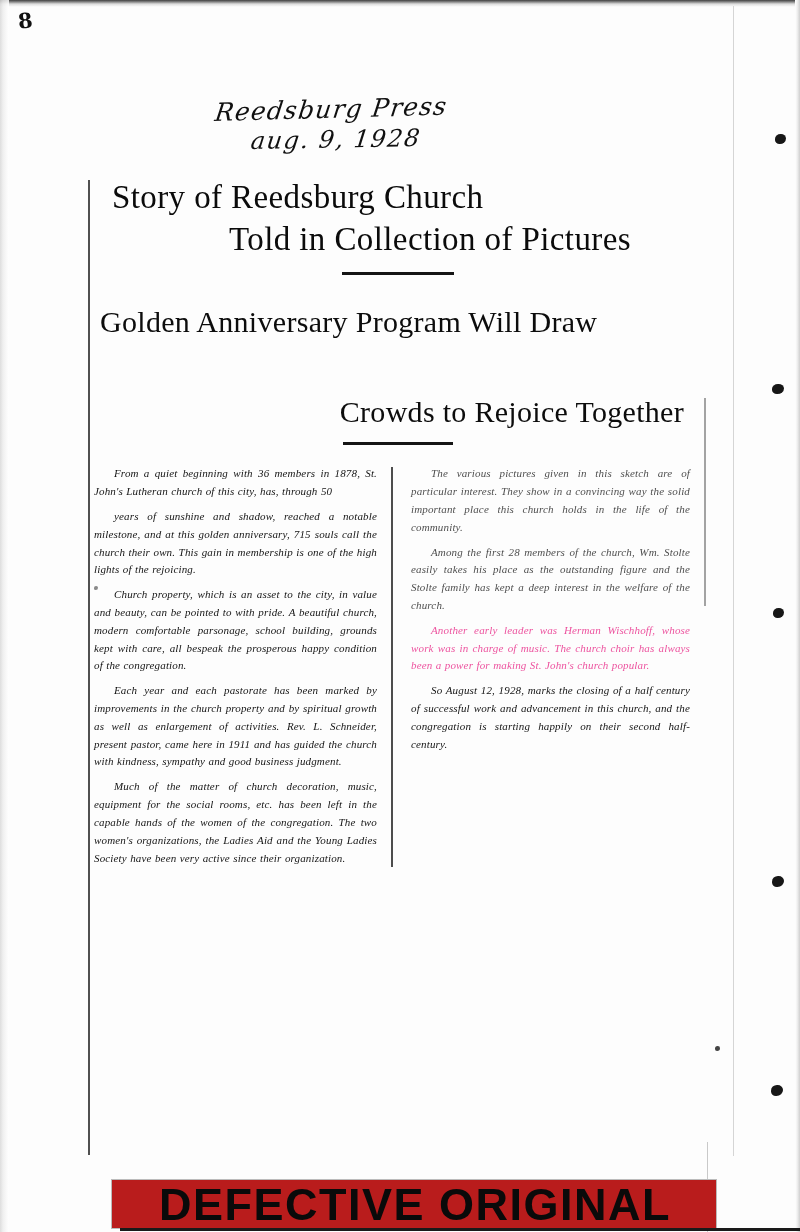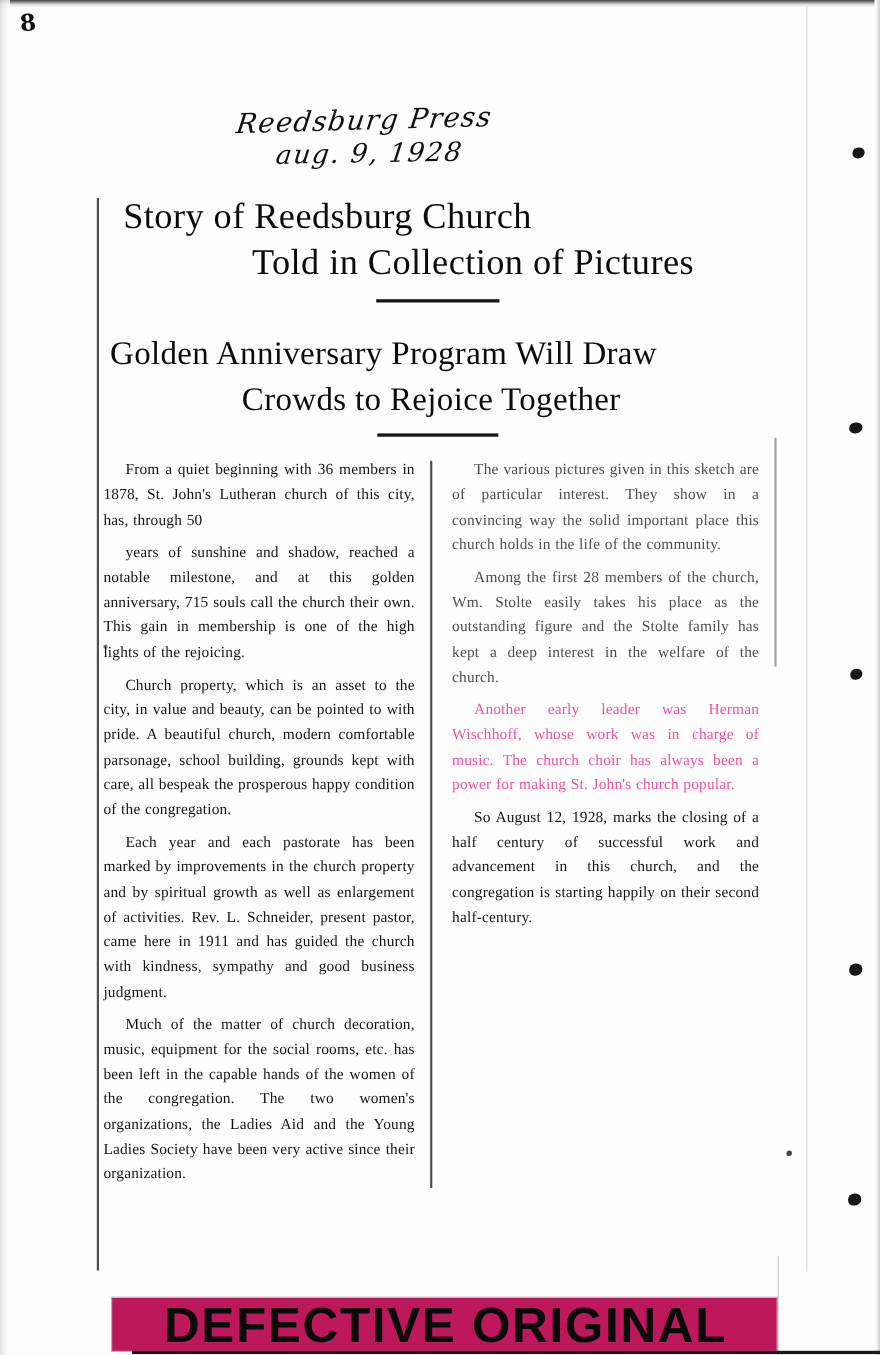--- a/index.html
+++ b/index.html
@@ -145,21 +145,21 @@
     font-family: "Liberation Serif", serif;
     font-size: 30px;
     font-weight: 400;
     color: #0c0c0c;
     line-height: 1.38;
     letter-spacing: .3px;
     margin-top: 26px;
     padding-left: 12px;
   }
   .subheadline .sh-1 { display: block; }
-  .subheadline .sh-2 { display: block; text-align: center; padding-right: 24px; }
+  .subheadline .sh-2 { display: block; text-align: right; padding-right: 24px; margin-top: 48px; }
 
   .rule-short2 {
     width: 110px;
     height: 3px;
     background: #151515;
     margin: 10px auto 0 auto;
   }
 
   
   .columns {
@@ -177,45 +177,46 @@
   .col-divider {
     width: 2px;
     background: #2e2e2e;
     opacity: .85;
     margin: 2px 0 0 0;
     align-self: stretch;
   }
 
   .para {
     font-family: "Liberation Serif", serif;
-    font-size: 14px;
+    font-size: 11px;
     line-height: 1.62;
     color: #141414;
     text-align: justify;
     text-indent: 20px;
     margin: 0 0 7px 0;
     letter-spacing: .15px;
     word-spacing: .5px;
+    font-style: italic;
   }
   .para:last-child { margin-bottom: 0; }
 
   
   .faded { color: #3a3a3a; opacity: .9; }
   .faded2 { color: #ec4899; opacity: .94; }
 
   
   .stamp-box {
     position: absolute;
-    left: 101px;
+    left: 111px;
     top: 1179px;
     width: 606px;
     height: 50px;
     border: 1px solid #bbbbbb;
     box-sizing: border-box;
-    background: #be185d;
+    background: #b91c1c;
   }
   .stamp-text {
     position: absolute;
     left: 0; top: 0;
     width: 606px;
     height: 50px;
     line-height: 50px;
     text-align: center;
     font-family: "Liberation Sans", sans-serif;
     font-size: 45px;

